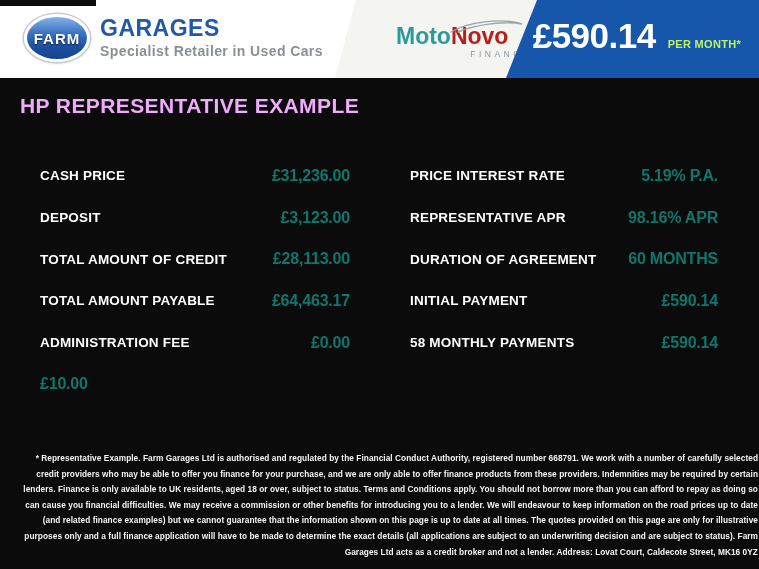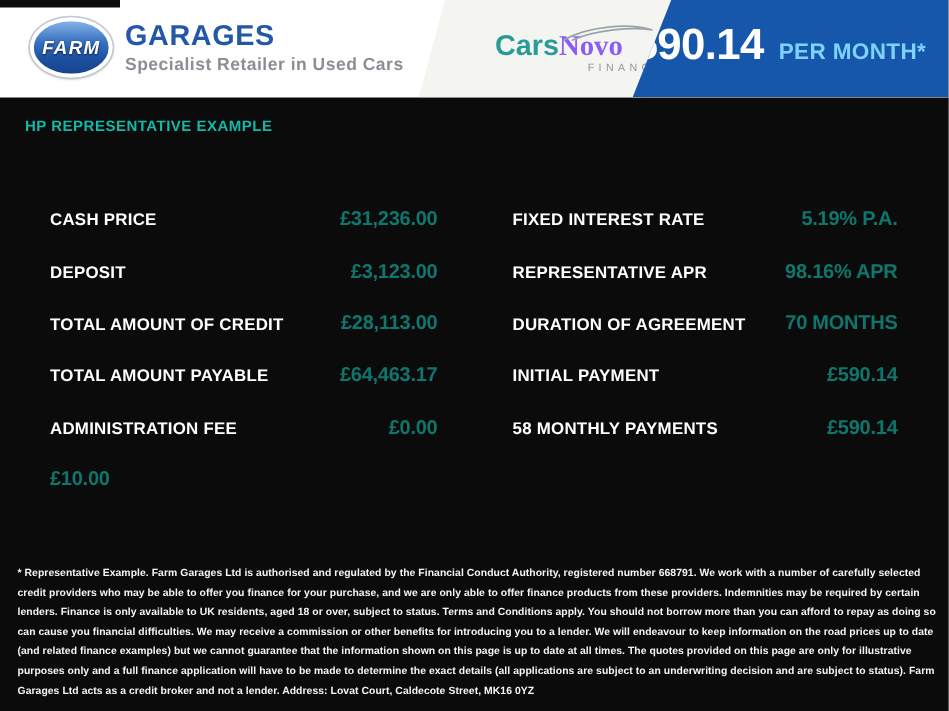--- a/index.html
+++ b/index.html
@@ -11,57 +11,57 @@
   .header { position:absolute; top:0; left:0; width:759px; height:78px; background:#ffffff; overflow:hidden; }
   .top-strip { position:absolute; top:0; left:0; width:96px; height:6px; background:#0d0d0d; }
   .gray-band { position:absolute; inset:0; background:#f4f4f1;
                clip-path:polygon(356px 0, 545px 0, 513px 100%, 335px 100%); }
 
   
   .farm-logo { position:absolute; left:24px; top:14px; display:flex; align-items:center; gap:10px; }
   .farm-oval { width:66px; height:48px; border-radius:50%;
                background:linear-gradient(180deg,#85b3e6 0%,#3a74c4 38%,#1c4f9f 72%,#16458f 100%);
                border:3px solid #ffffff; box-shadow:0 0 0 1.5px #c3cad4, 0 1px 3px rgba(0,0,0,.25);
-               display:flex; align-items:center; justify-content:center;font-style:italic; }
+               display:flex; align-items:center; justify-content:center; }
   .farm-oval span { color:#ffffff; font-weight:800; font-size:15px; letter-spacing:1px;
                     text-shadow:0 1px 2px rgba(0,10,40,.85); }
   .garages-name { color:#2358a8; font-weight:700; font-size:23px; letter-spacing:.5px; line-height:1; }
   .garages-tagline { color:#8a8f96; font-size:14px; letter-spacing:.4px; margin-top:3px;font-weight:bold; }
 
   
   .motonovo { position:absolute; left:396px; top:25px; width:140px; }
   .mn-swoosh { position:absolute; top:-7px; right:10px; }
   .mn-text { font-size:23px; font-weight:700; line-height:1; white-space:nowrap; }
   .mn-moto { color:#2a9b99; }
-  .mn-novo { color:#8b5cf6;font-family:Liberation Serif, serif; }
+  .mn-novo { color:#b91c1c; }
   .mn-finance { color:#8d979b; font-size:8.5px; letter-spacing:3.5px; text-align:right;
                 padding-right:4px; margin-top:1px; }
 
   
   .price-banner { position:absolute; inset:0; background:#1656ab;
                   clip-path:polygon(537px 0, 759px 0, 759px 100%, 506px 100%);
                   display:flex; align-items:baseline; justify-content:flex-end;
                   padding-right:18px; padding-top:18px; gap:12px; }
   .price-amount { color:#ffffff; font-weight:800; font-size:35px; letter-spacing:-.5px; line-height:1; }
-  .price-suffix { color:#7dd3fc; font-weight:700; font-size:18px; letter-spacing:.3px; }
+  .price-suffix { color:#bef264; font-weight:700; font-size:11px; letter-spacing:.3px; }
 
   
-  .page-title { position:absolute; left:20px; top:94px; color:#14b8a6; font-weight:700;
-                font-size:12px; letter-spacing:.4px; }
+  .page-title { position:absolute; left:20px; top:94px; color:#f0abfc; font-weight:700;
+                font-size:21px; letter-spacing:.4px; }
 
   .finance-grid { position:absolute; left:40px; top:155px; width:678px;
                   display:grid; grid-template-columns:310px 308px; column-gap:60px; }
   .finance-col { display:flex; flex-direction:column; }
   .finance-row { height:41.7px; display:flex; justify-content:space-between; align-items:center; }
   .fin-label { color:#ffffff; font-weight:700; font-size:13.5px; letter-spacing:.2px; white-space:nowrap; }
   .fin-value { color:#0f766e; font-weight:700; font-size:16px; letter-spacing:-.2px; white-space:nowrap; }
 
   .disclaimer { position:absolute; left:14px; top:451px; width:744px;
                 color:#f5f5f5; font-weight:700; font-size:8.3px; line-height:15.6px;
-                letter-spacing:.05px; text-align:left; }
+                letter-spacing:.05px; text-align:right; }
 </style>
 </head>
 <body>
 
 <div class="page">
 
   <header class="header">
     <div class="gray-band"></div>
     <div class="top-strip"></div>
 
@@ -73,21 +73,21 @@
         <div class="garages-name">GARAGES</div>
         <div class="garages-tagline">Specialist Retailer in Used Cars</div>
       </div>
     </div>
 
     <div class="motonovo">
       <svg class="mn-swoosh" width="78" height="16" viewBox="0 0 78 16">
         <path d="M3 14 C 22 3, 55 0, 74 6 C 58 3, 28 6, 10 14" fill="none" stroke="#9aa4a8" stroke-width="1.4" stroke-linecap="round"></path>
       </svg>
       <div class="mn-text">
-        <span class="mn-moto">Cars</span><span class="mn-novo">Novo</span>
+        <span class="mn-moto">Moto</span><span class="mn-novo">Novo</span>
       </div>
       <div class="mn-finance">FINANCE</div>
     </div>
 
     <div class="price-banner">
       <span class="price-amount">£590.14</span>
       <span class="price-suffix">PER MONTH*</span>
     </div>
   </header>
 
@@ -115,30 +115,30 @@
         <span class="fin-label">ADMINISTRATION FEE</span>
         <span class="fin-value">£0.00</span>
       </div>
       <div class="finance-row">
         <span class="fin-value">£10.00</span>
       </div>
     </div>
 
     <div class="finance-col">
       <div class="finance-row">
-        <span class="fin-label">FIXED INTEREST RATE</span>
+        <span class="fin-label">PRICE INTEREST RATE</span>
         <span class="fin-value">5.19% P.A.</span>
       </div>
       <div class="finance-row">
         <span class="fin-label">REPRESENTATIVE APR</span>
         <span class="fin-value">98.16% APR</span>
       </div>
       <div class="finance-row">
         <span class="fin-label">DURATION OF AGREEMENT</span>
-        <span class="fin-value">70 MONTHS</span>
+        <span class="fin-value">60 MONTHS</span>
       </div>
       <div class="finance-row">
         <span class="fin-label">INITIAL PAYMENT</span>
         <span class="fin-value">£590.14</span>
       </div>
       <div class="finance-row">
         <span class="fin-label">58 MONTHLY PAYMENTS</span>
         <span class="fin-value">£590.14</span>
       </div>
     </div>

